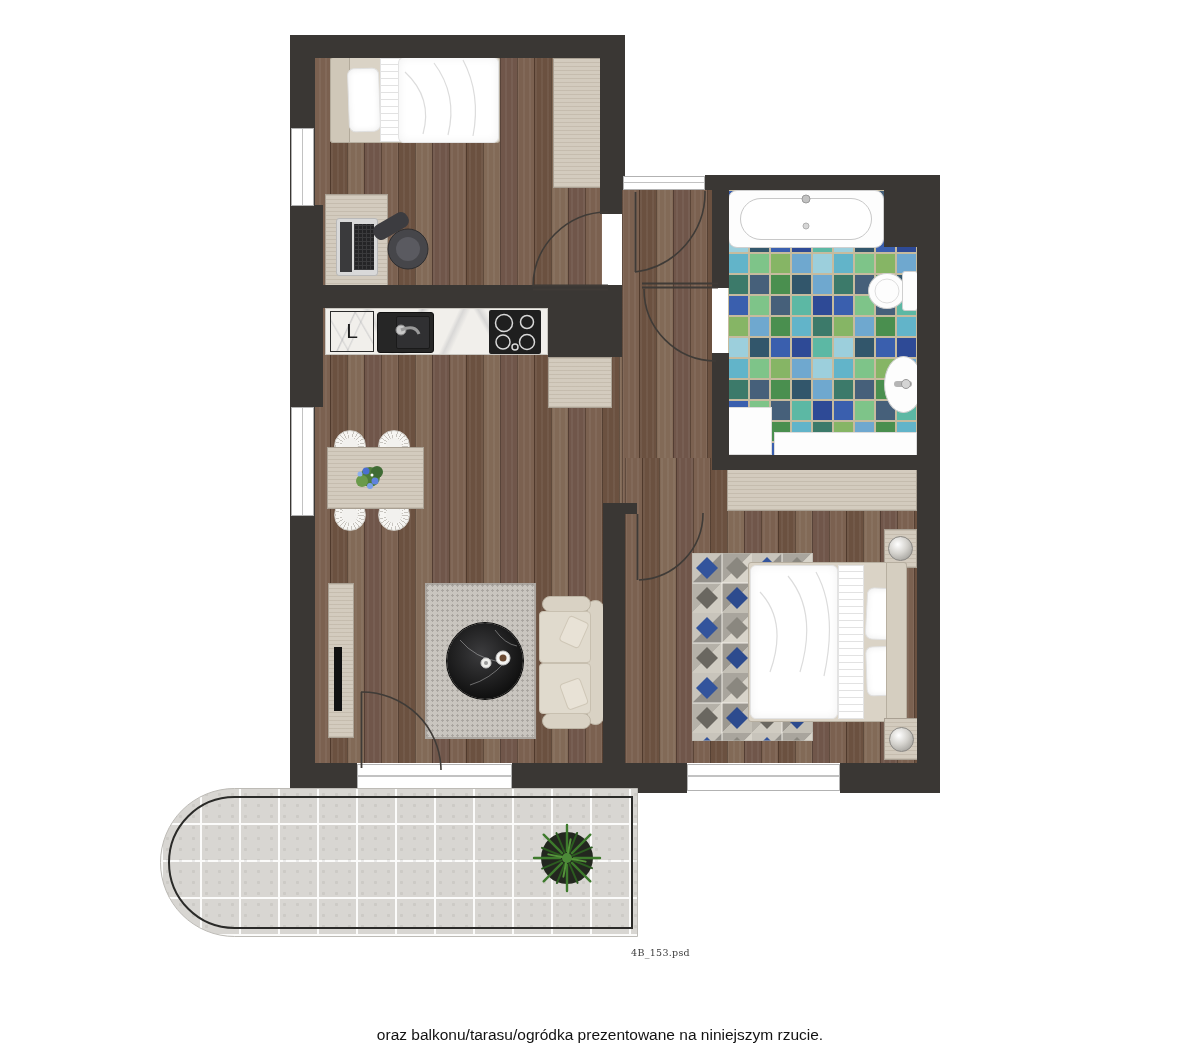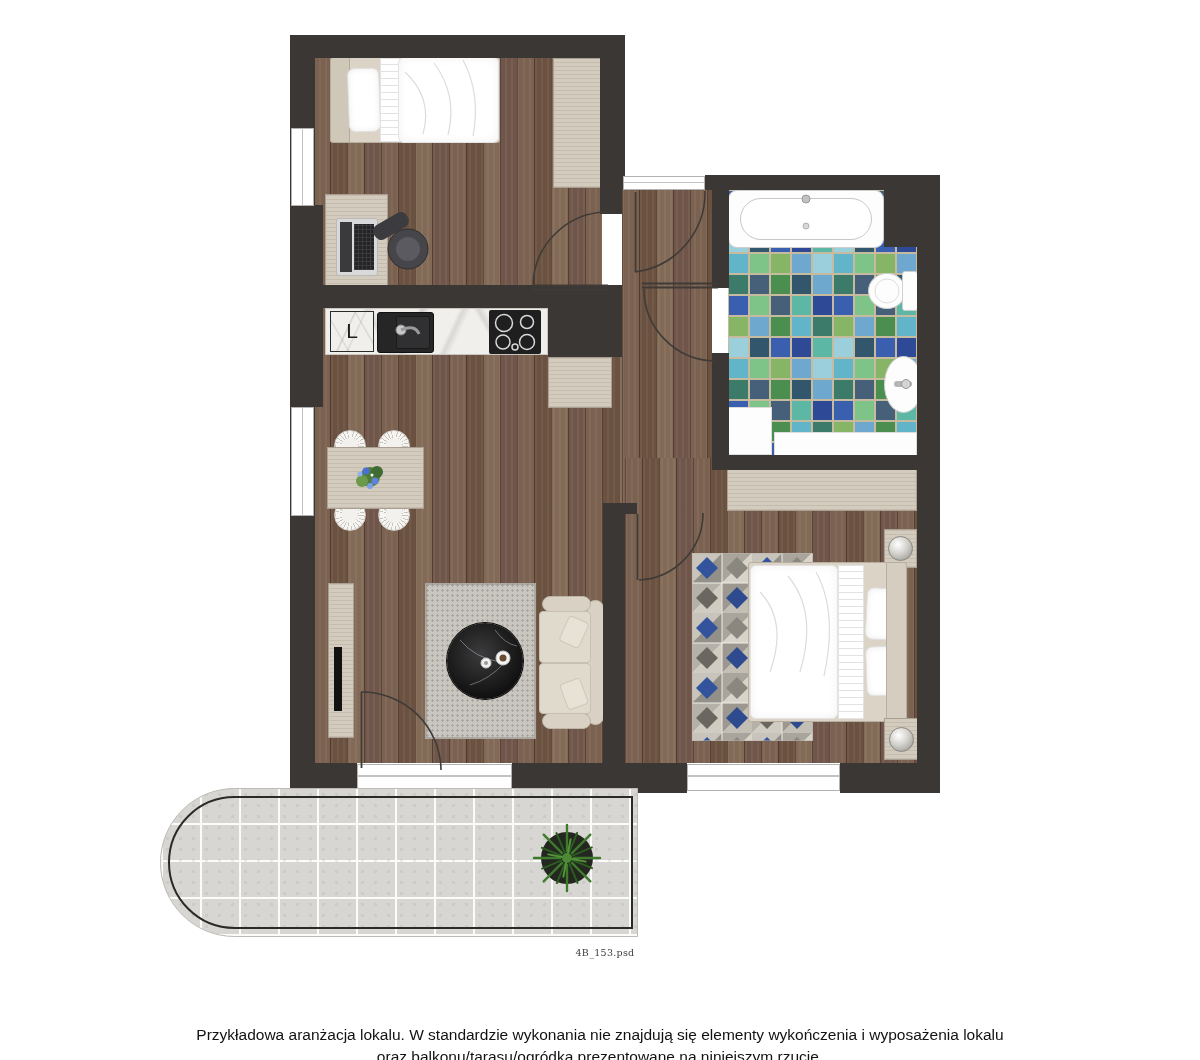--- a/index.html
+++ b/index.html
@@ -56,21 +56,21 @@
     background-color:var(--balcony-tile,#d8d6d2);
     background-image:
       radial-gradient(rgba(120,118,112,.12) 1.5px, transparent 2px),
       repeating-linear-gradient(90deg, #fbfbfa 0 2px, transparent 2px 39px),
       repeating-linear-gradient(0deg, #fbfbfa 0 2px, transparent 2px 37px);
     background-size:13px 11px, auto, auto;
     border:1px solid #bdbbb6;
   }
   #railing{position:absolute;inset:7px 4px 7px 7px;border:2.5px solid #2a2a28;border-radius:68px 0 0 68px;}
   #caption{left:0;top:1024px;width:1200px;text-align:center;color:#121212;font-size:15.5px;line-height:22px;}
-  #watermark{left:520px;top:947px;width:170px;text-align:center;color:#3d3d3d;
+  #watermark{left:520px;top:947px;width:170px;text-align:right;color:#3d3d3d;
              font-family:"DejaVu Serif",serif;font-size:9.5px;letter-spacing:.3px;}
   #fridge span{font-size:21px;color:#1e1e1e;line-height:38px;}
 </style>
 </head>
 <body>
 
 <div id="stage">
 
   <svg width="0" height="0" style="position:absolute">
     <defs>
@@ -333,17 +333,16 @@
           <line y1="-4" y2="-19" transform="rotate(101)"></line>
         <line y1="-4" y2="-19" transform="rotate(191)"></line>
           <line y1="-4" y2="-19" transform="rotate(281)"></line>
       </g>
       <circle r="5" fill="#4c8a38"></circle>
     </g>
   </svg>
 
   <div class="ab" id="watermark">4B_153.psd</div>
   <div class="ab" id="caption">
-    <div>Przykładowa aranżacja lokalu. W standardzie wykonania nie znajdują się elementy wykończenia i wyposażenia lokalu</div>
     <div>oraz balkonu/tarasu/ogródka prezentowane na niniejszym rzucie.</div>
   </div>
 
 </div>
 
 </body></html>

